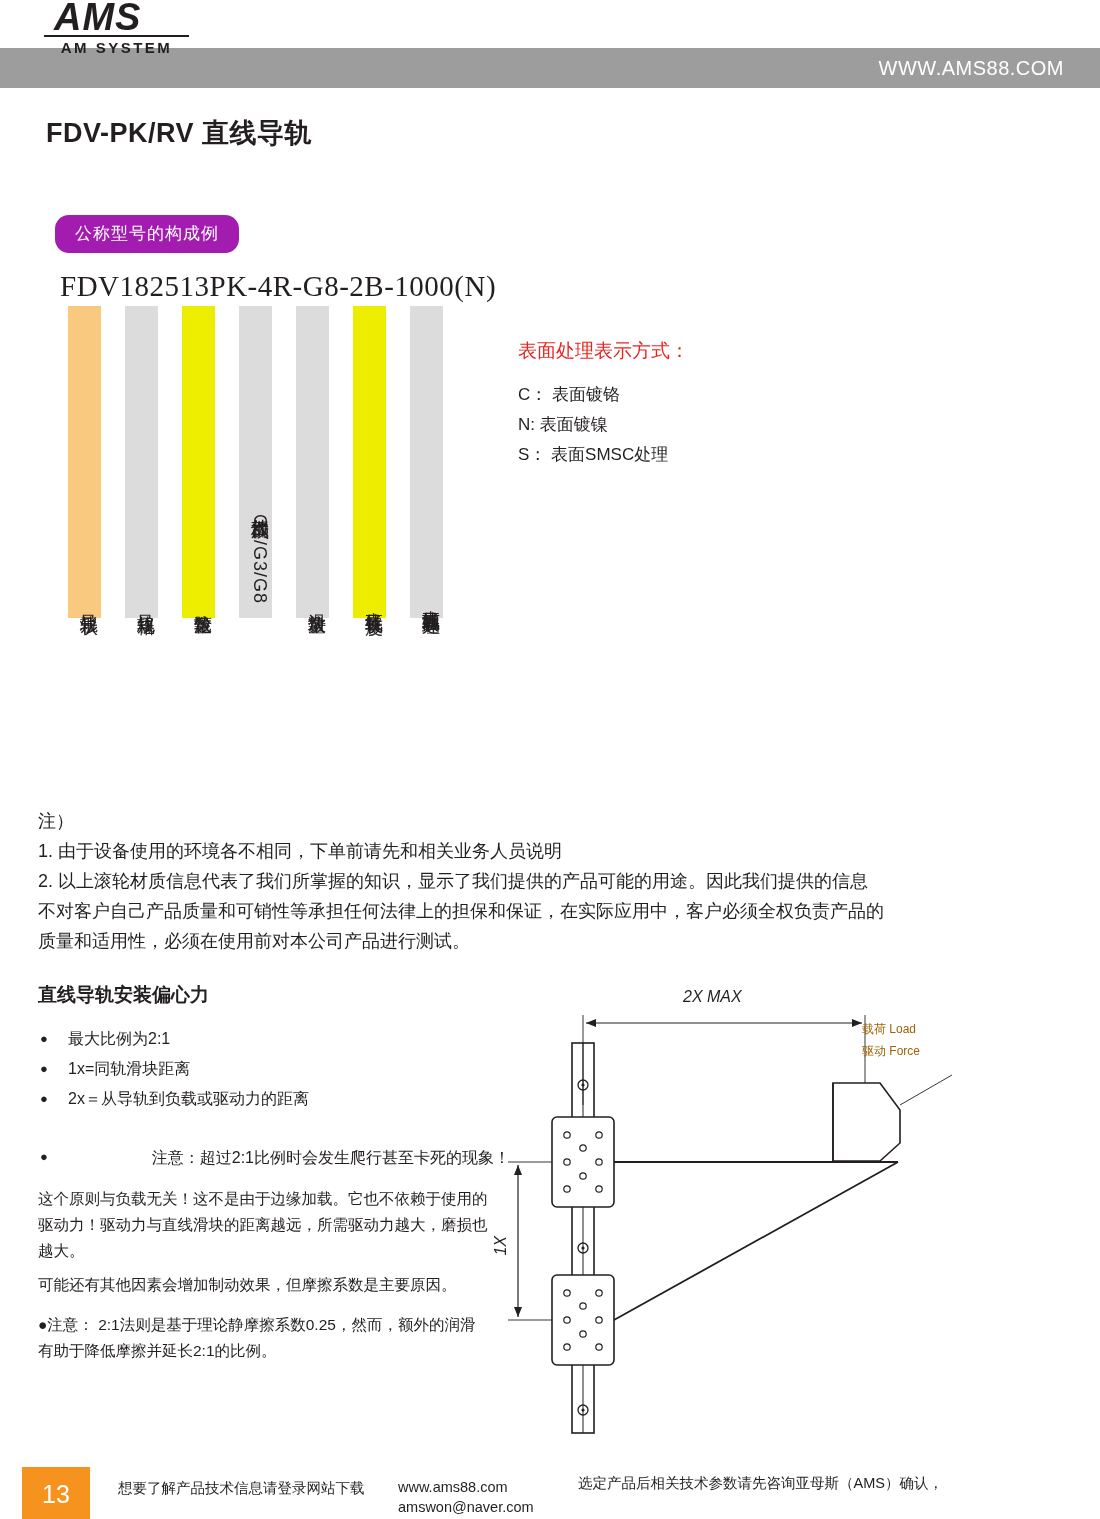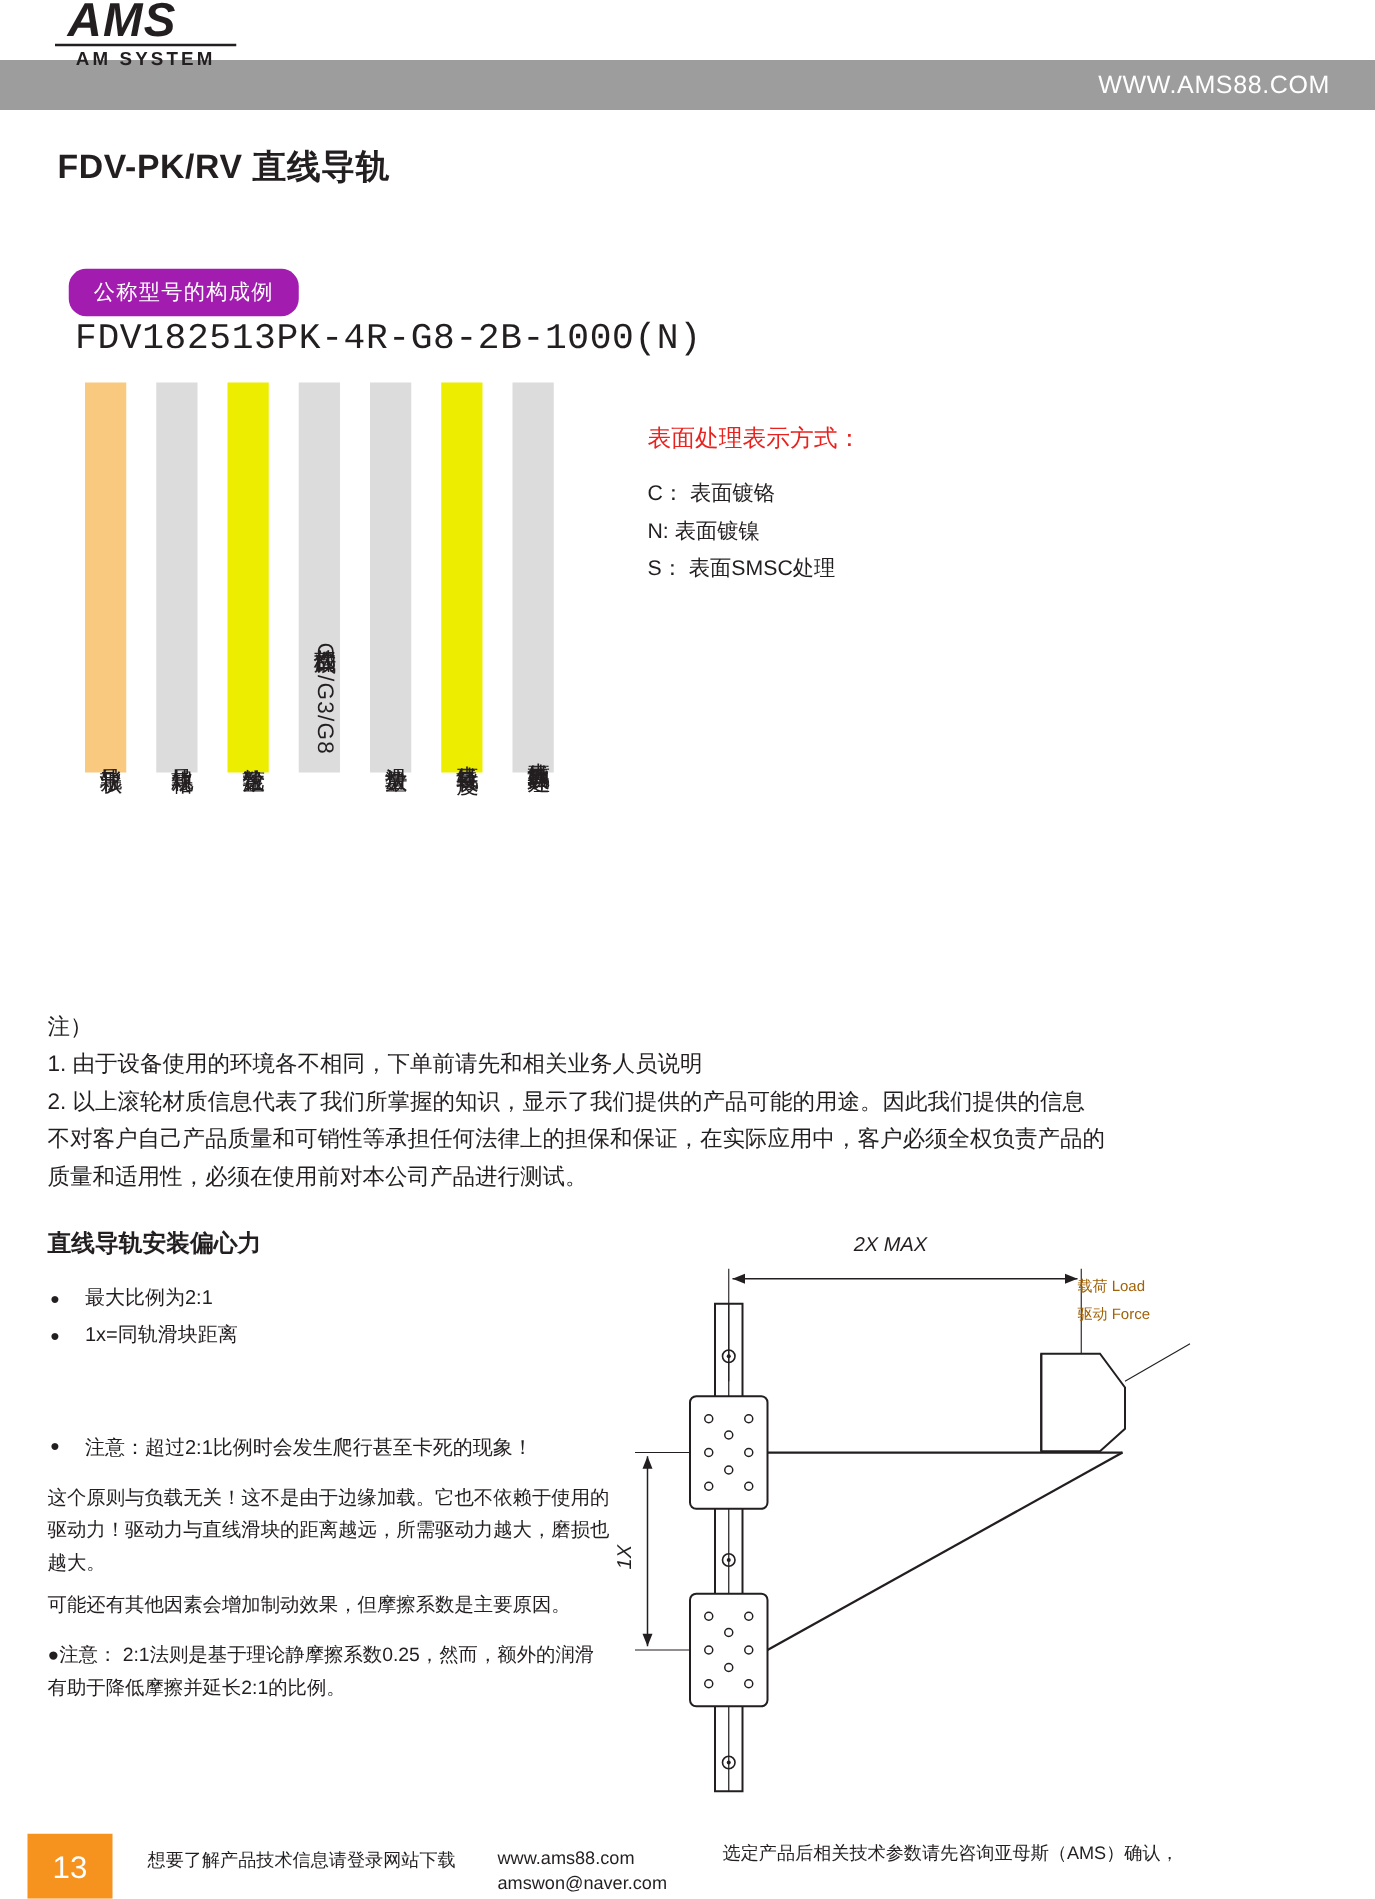--- a/index.html
+++ b/index.html
@@ -75,25 +75,25 @@
     color: #ffffff;
     font-size: 17px;
     padding: 7px 20px 8px 20px;
     border-radius: 14px;
     letter-spacing: 1px;
   }
 
   
   .model-code {
     position: absolute;
-    left: 60px; top: 254px;
+    left: 60px; top: 270px;
     font-size: 29px;
     letter-spacing: 0.5px;
     color: #231f20;
-    font-family: Liberation Mono, monospace;
+    font-family: Liberation Serif, serif;
   }
 
   
   .bars { position: absolute; left: 68px; top: 306px; height: 312px; }
   .bar {
     position: absolute;
     top: 0;
     width: 33px;
     height: 312px;
   }
@@ -158,20 +158,21 @@
     left: 0; top: 0;
     font-size: 13px;
   }
   .warn {
     position: absolute;
     left: 40px; top: 1148px;
     width: 470px;
     font-size: 16px;
     padding-left: 28px;
     position: absolute;
+    text-align: right;
   }
   .warn::before {
     content: "\25CF";
     position: absolute;
     left: 0; top: 1px;
     font-size: 13px;
   }
   .para {
     position: absolute;
     left: 38px;
@@ -289,20 +290,21 @@
   <span class="n-line">2. 以上滚轮材质信息代表了我们所掌握的知识，显示了我们提供的产品可能的用途。因此我们提供的信息</span>
   <span class="n-line">不对客户自己产品质量和可销性等承担任何法律上的担保和保证，在实际应用中，客户必须全权负责产品的</span>
   <span class="n-line">质量和适用性，必须在使用前对本公司产品进行测试。</span>
 </div>
 
 <div class="sec-head">直线导轨安装偏心力</div>
 
 <div class="bullets">
   <div class="bullet">最大比例为2:1</div>
   <div class="bullet">1x=同轨滑块距离</div>
+  <div class="bullet">2x＝从导轨到负载或驱动力的距离</div>
 </div>
 
 <div class="warn">注意：超过2:1比例时会发生爬行甚至卡死的现象！</div>
 
 <div class="para" style="top:1186px;">这个原则与负载无关！这不是由于边缘加载。它也不依赖于使用的驱动力！驱动力与直线滑块的距离越远，所需驱动力越大，磨损也越大。</div>
 <div class="para" style="top:1272px;">可能还有其他因素会增加制动效果，但摩擦系数是主要原因。</div>
 <div class="para" style="top:1312px;">●注意： 2:1法则是基于理论静摩擦系数0.25，然而，额外的润滑有助于降低摩擦并延长2:1的比例。</div>
 
 <div class="diagram">
   <svg width="520" height="470" viewBox="0 0 520 470">

